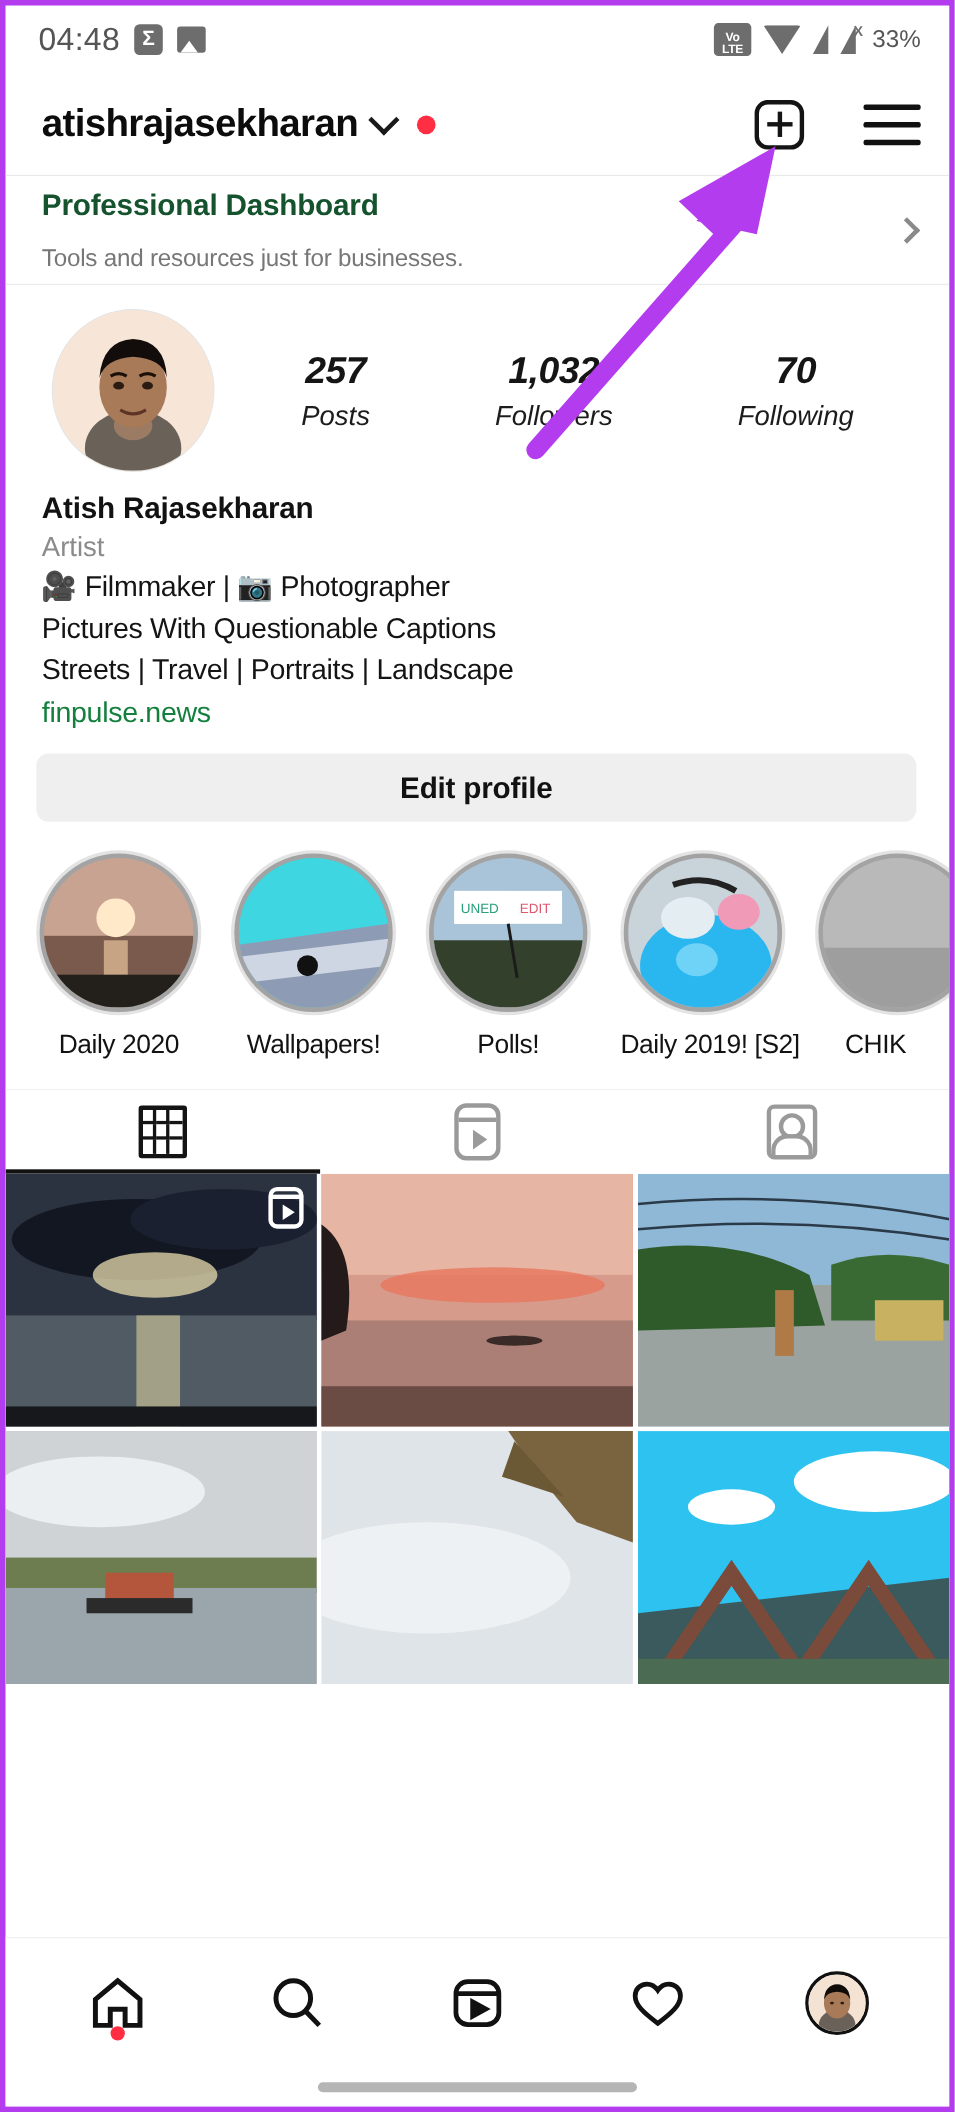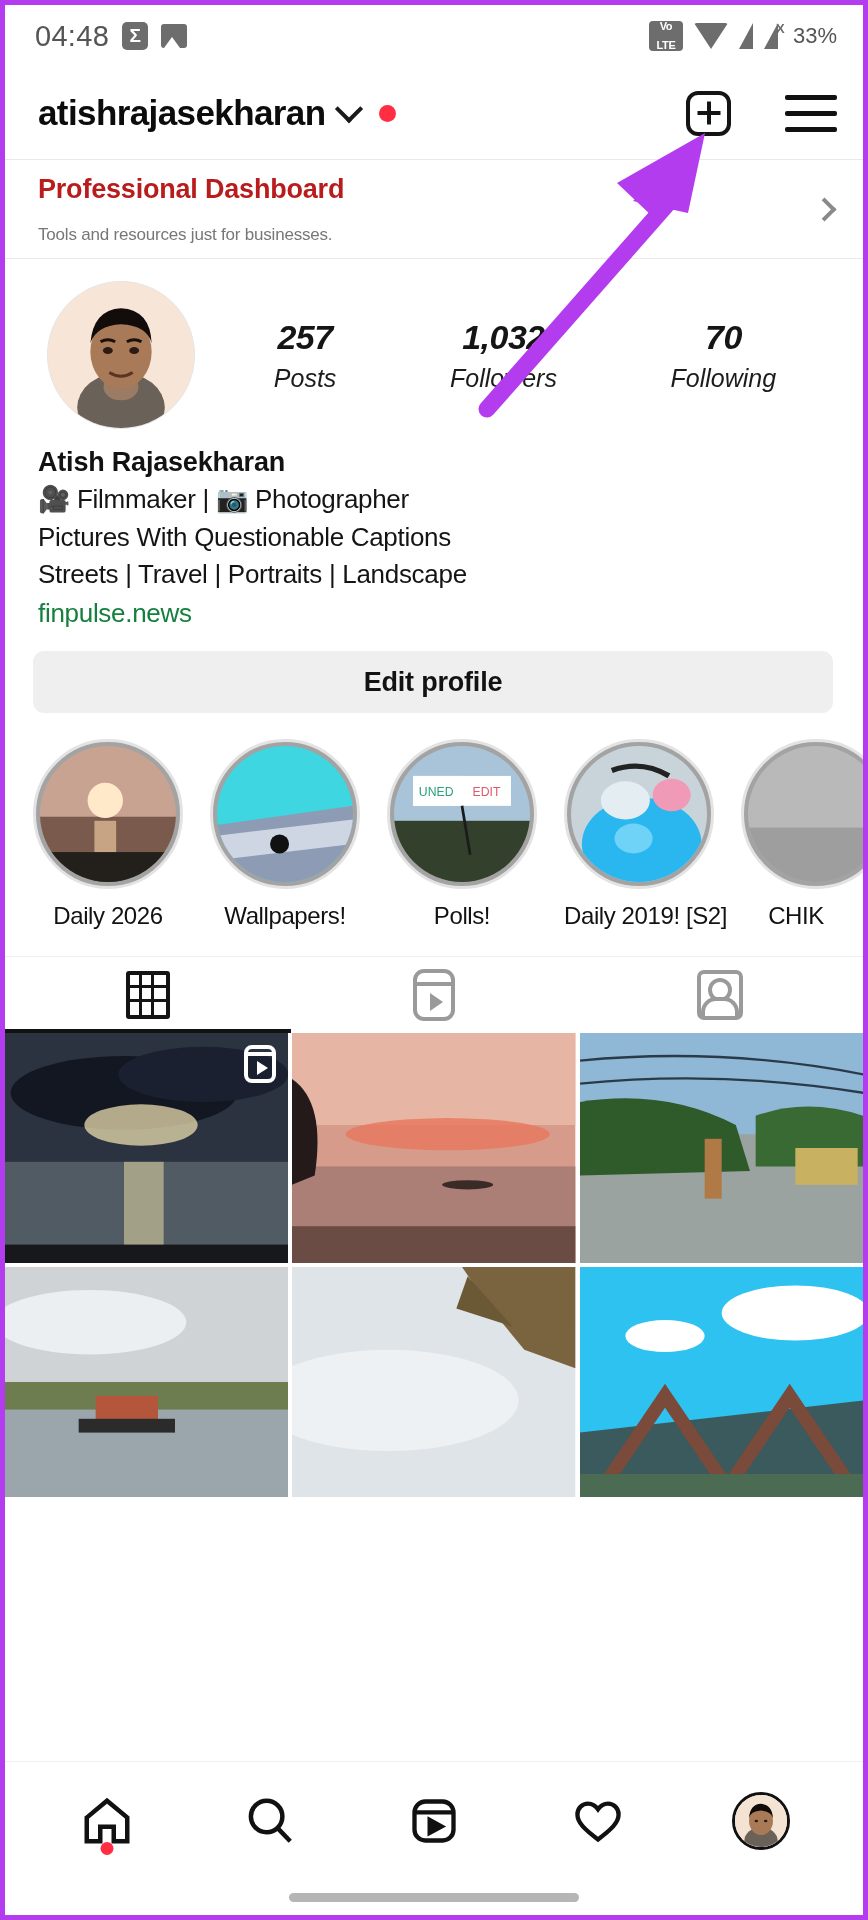--- a/index.html
+++ b/index.html
@@ -38,21 +38,21 @@
     position:relative; overflow:hidden;
   }
   .ic-pic:after {
     content:""; position:absolute; bottom:0; left:3px;
     border-left:8px solid transparent; border-right:8px solid transparent;
     border-bottom:11px solid #fff;
   }
   .ic-volte {
     width:34px; height:30px; background:#6d6d6d; border-radius:4px;
     color:#fff; font-size:11px; font-weight:bold; line-height:1;
-    display:flex; flex-direction:column; align-items:center; justify-content:space-between;
+    display:flex; flex-direction:column; align-items:center; justify-content:flex-end;
     letter-spacing:-.3px;
   }
   .ic-wifi {
     width:0; height:0;
     border-left:17px solid transparent; border-right:17px solid transparent;
     border-top:26px solid #6d6d6d;
     border-radius:3px;
   }
   .ic-sig {
     width:0; height:0;
@@ -91,22 +91,22 @@
   .ic-burger { width:52px; display:flex; flex-direction:column; gap:11px; }
   .ic-burger i { display:block; height:5px; background:#111; border-radius:2px; }
 
   
   .divider { height:1px; background:#e9e9e9; }
   .prodash {
     flex:0 0 98px; display:flex; align-items:center;
     padding:0 30px 0 33px;
   }
   .prodash-txt { flex:1; }
-  .prodash-title { font-size:27px; font-weight:bold; color:#b91c1c; letter-spacing:-.2px; }
-  .prodash-sub { font-size:17px; color:#777; margin-top:20px; letter-spacing:-.2px; }
+  .prodash-title { font-size:27px; font-weight:bold; color:#14532d; letter-spacing:-.2px; }
+  .prodash-sub { font-size:22px; color:#777; margin-top:20px; letter-spacing:-.2px; }
   .chev-right {
     width:17px; height:17px; border-top:4px solid #8a8a8a; border-right:4px solid #8a8a8a;
     transform:rotate(45deg);
   }
 
   
   .profile-row {
     display:flex; align-items:center; padding:22px 30px 0 42px; gap:0;
   }
   .avatar {
@@ -289,20 +289,21 @@
       </div>
       <div class="stat">
         <div class="stat-num">70</div>
         <div class="stat-lbl">Following</div>
       </div>
     </div>
   </div>
 
   <div class="bio">
     <div class="bio-name">Atish Rajasekharan</div>
+    <div class="bio-cat">Artist</div>
     <div class="bio-line">🎥 Filmmaker | 📷 Photographer</div>
     <div class="bio-line">Pictures With Questionable Captions</div>
     <div class="bio-line">Streets | Travel | Portraits | Landscape</div>
     <div class="bio-link">finpulse.news</div>
   </div>
 
   <div class="btns">
     <div class="btn">Edit profile</div>
   </div>
 
@@ -312,21 +313,21 @@
         <div class="hl-img">
           <svg viewBox="0 0 100 100" width="100%" height="100%">
             <rect width="100" height="55" fill="#c9a391"></rect>
             <rect y="52" width="100" height="48" fill="#7a5a4c"></rect>
             <circle cx="48" cy="40" r="13" fill="#ffe9c9"></circle>
             <rect x="40" y="55" width="16" height="42" fill="#e8c39d" opacity=".7"></rect>
             <rect y="78" width="100" height="22" fill="#23201c"></rect>
           </svg>
         </div>
       </div>
-      <div class="hl-lbl">Daily 2026</div>
+      <div class="hl-lbl">Daily 2020</div>
     </div>
     <div class="hl">
       <div class="hl-ring">
         <div class="hl-img">
           <svg viewBox="0 0 100 100" width="100%" height="100%">
             <rect width="100" height="100" fill="#3ed6e0"></rect>
             <path d="M0 58 L100 44 L100 100 L0 100Z" fill="#8e9bb4"></path>
             <path d="M0 66 L100 54 L100 72 L0 84Z" fill="#cdd6e2"></path>
             <circle cx="46" cy="72" r="7" fill="#111"></circle>
           </svg>

